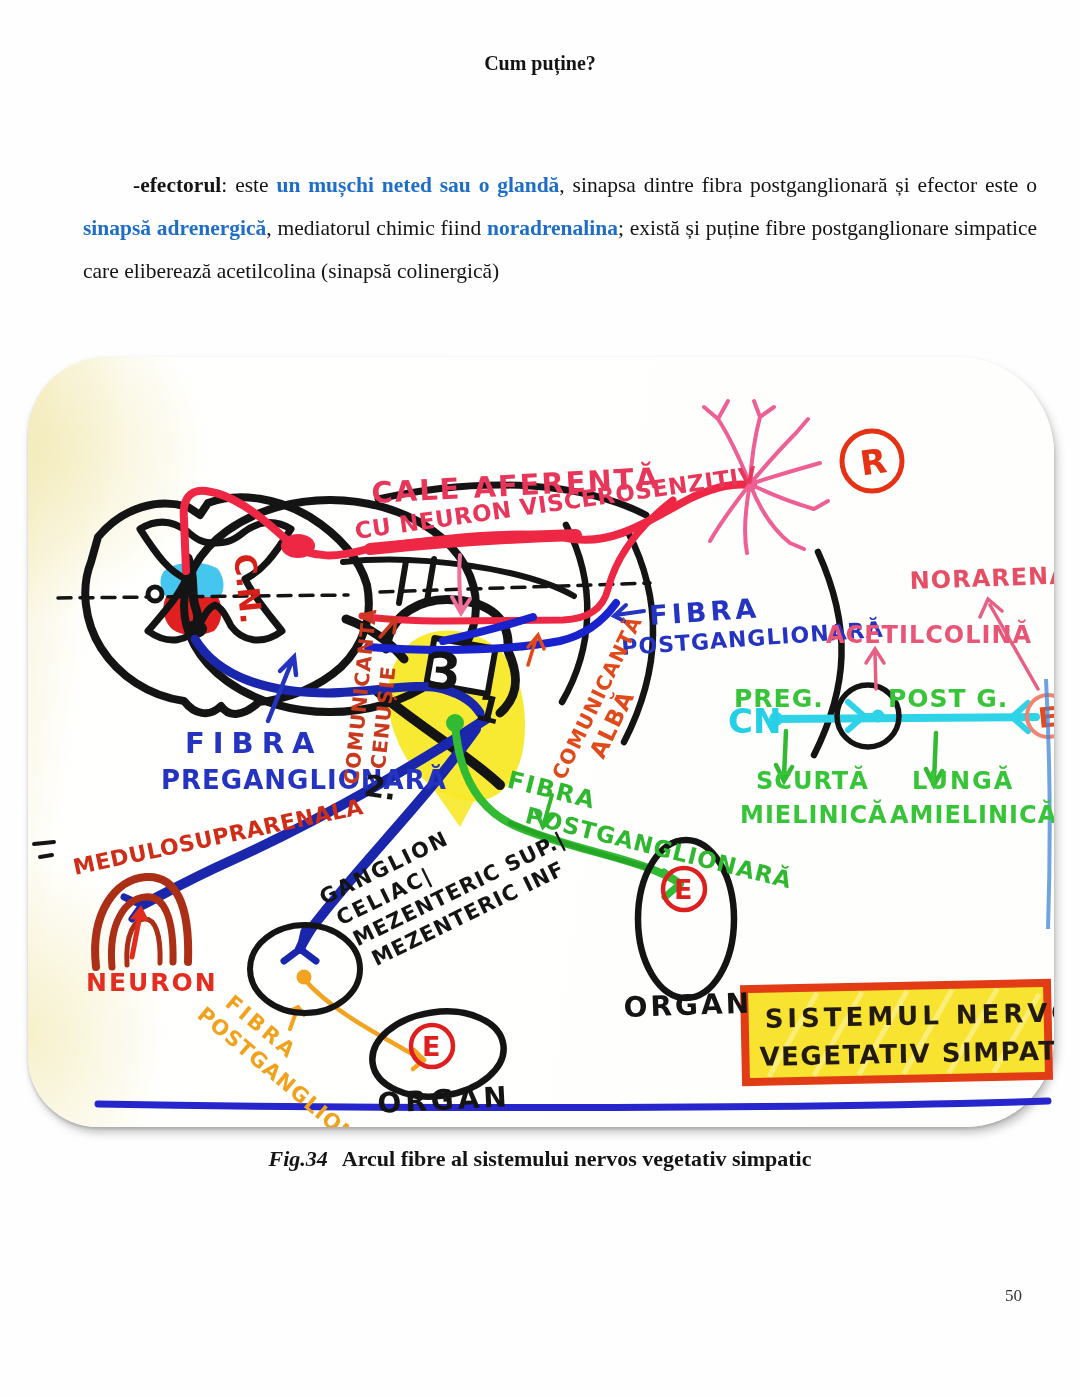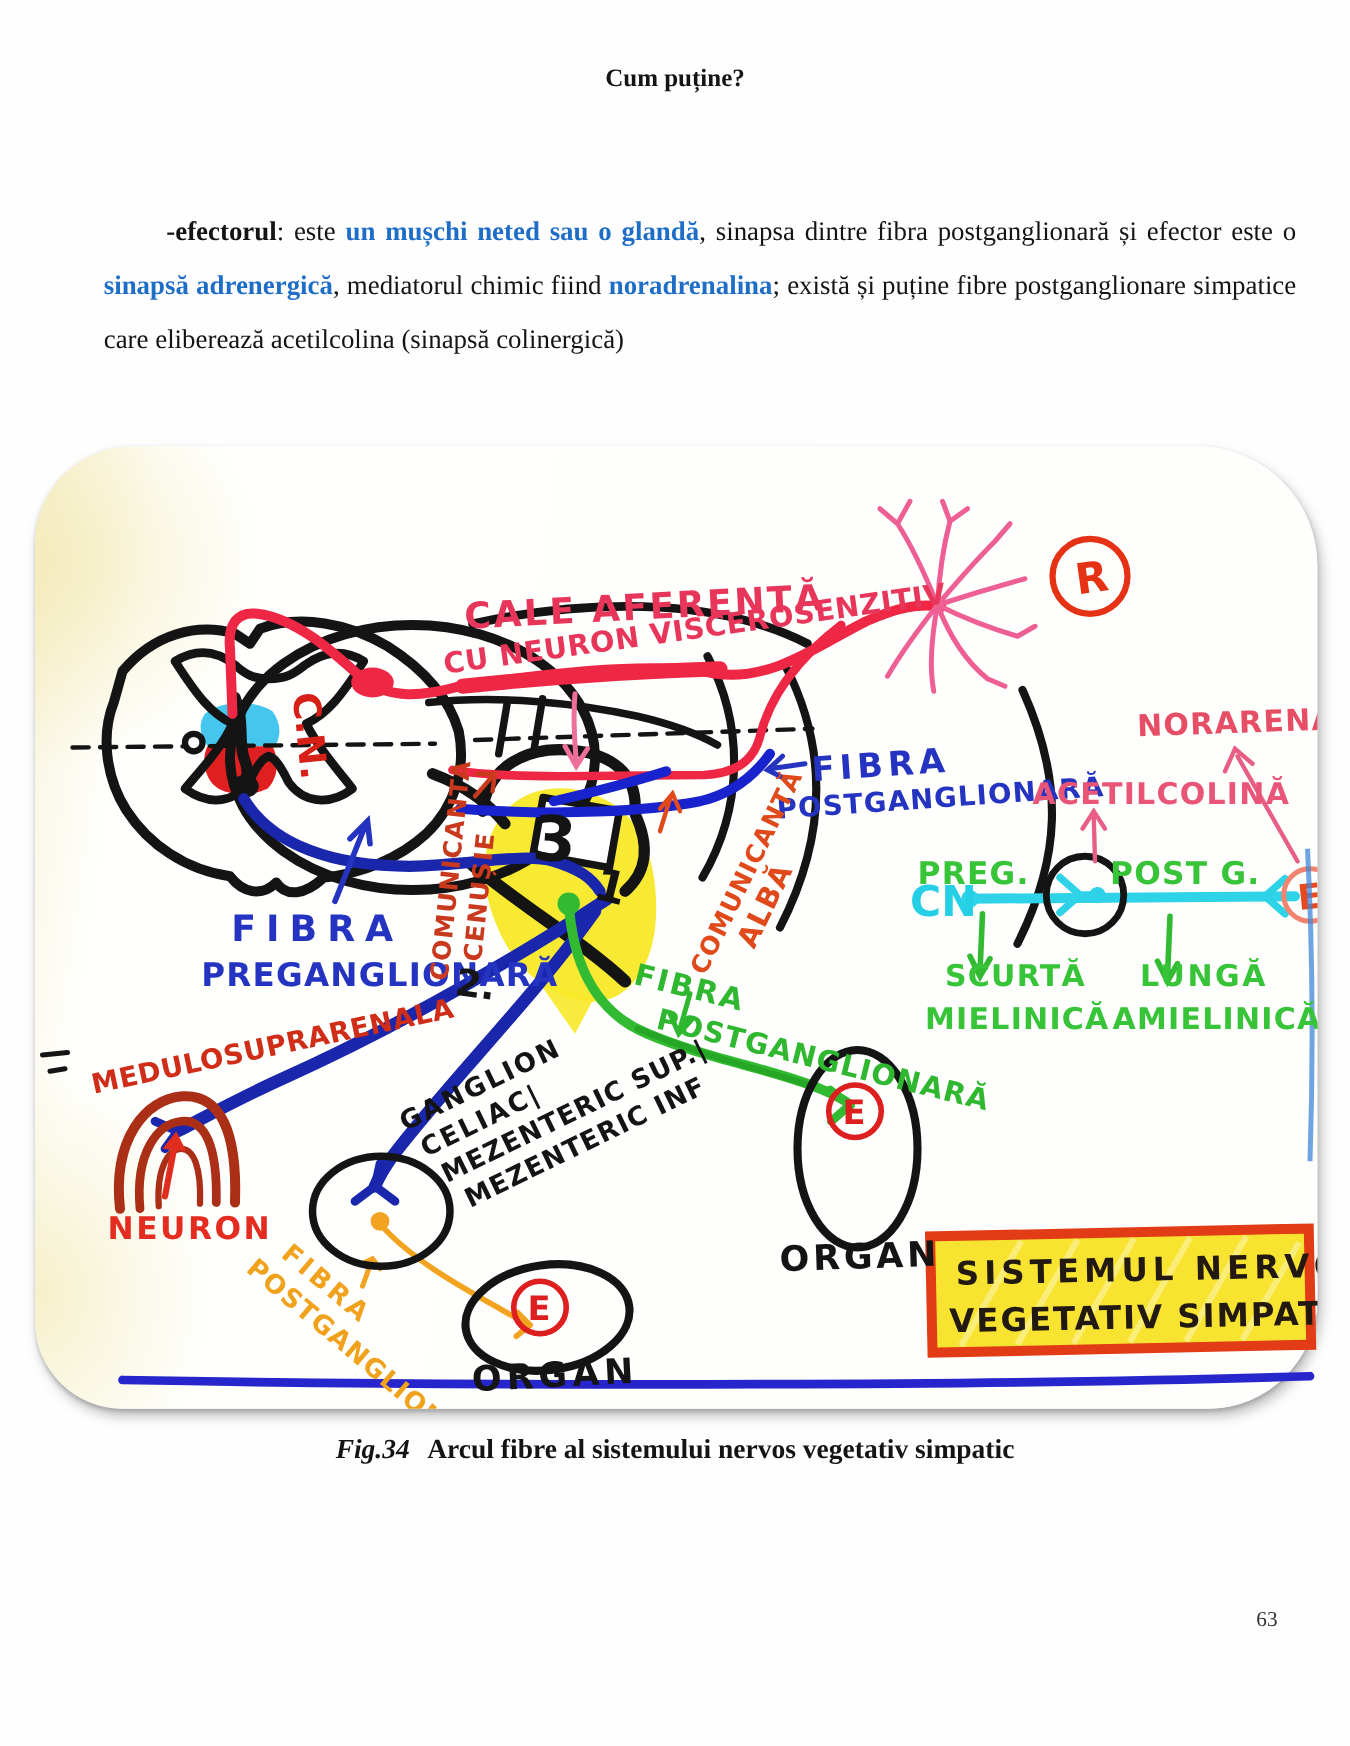--- a/index.html
+++ b/index.html
@@ -248,15 +248,15 @@
       <text x="712" y="466" font-size="24" letter-spacing="1" fill="#38c438">MIELINICĂ</text>
       <text x="884" y="432" font-size="24" letter-spacing="2" fill="#38c438">LUNGĂ</text>
       <text x="862" y="466" font-size="24" letter-spacing="1" fill="#38c438">AMIELINICĂ</text>
       <text x="798" y="286" font-size="24" letter-spacing="1" fill="#e85577">ACETILCOLINĂ</text>
       <text x="882" y="232" font-size="24" letter-spacing="1" fill="#e64e66" transform="rotate(-2 882 232)">NORARENALINĂ</text>
     </svg>
   </div>
 
   <div id="caption"><span class="fig-num">Fig.34</span><span>Arcul fibre al sistemului nervos vegetativ simpatic</span></div>
 
-  <div id="page-number">63</div>
+  <div id="page-number">50</div>
 
 </div>
 
 </body></html>

